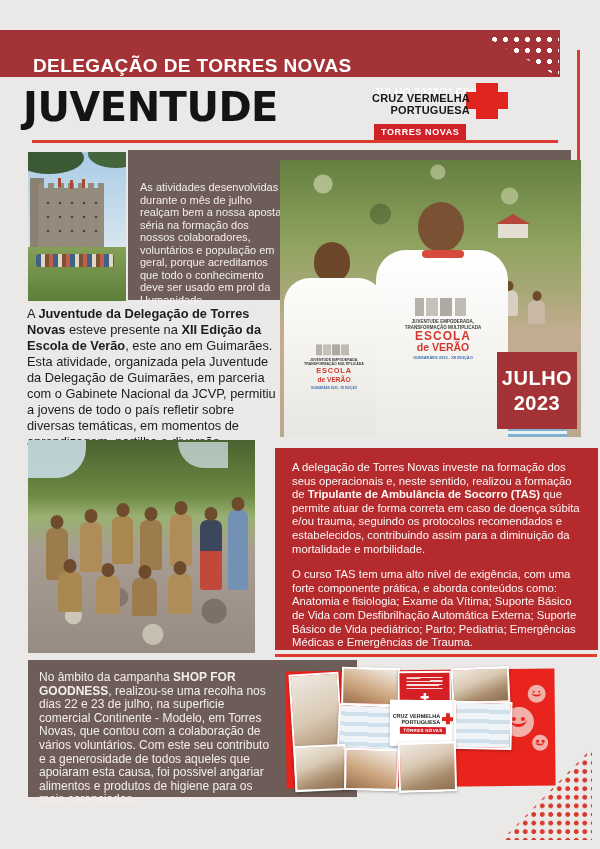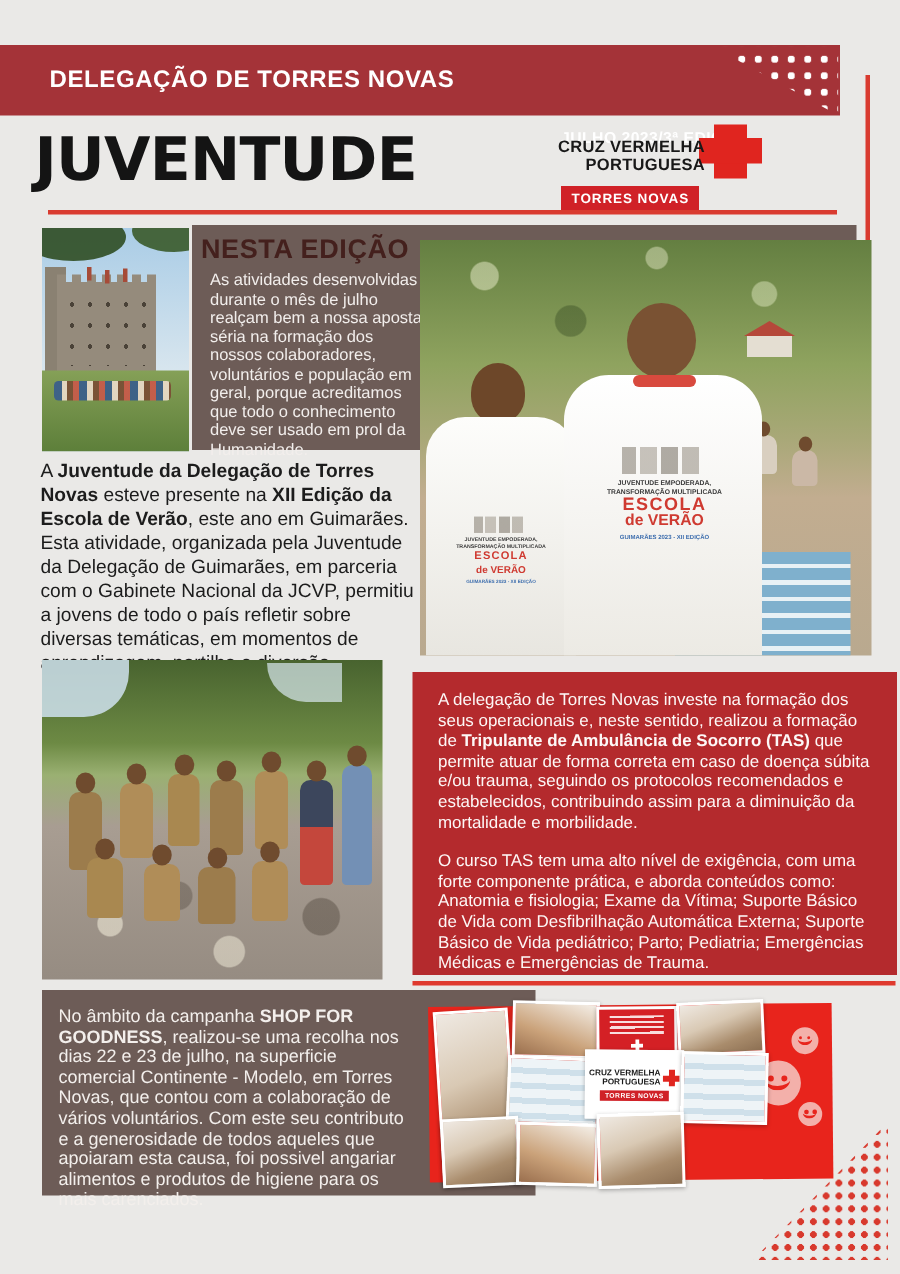--- a/index.html
+++ b/index.html
@@ -3,21 +3,21 @@
 <meta charset="utf-8">
 <style>
   html,body{margin:0;padding:0;background:#dcdbd9;}
   #page{position:relative;width:600px;height:849px;background:#eae9e7;overflow:hidden;
         font-family:"Liberation Sans",sans-serif;color:#1c1c1c;}
   .abs{position:absolute;}
   strong{font-weight:800;}
 
   
   .banner{left:0;top:30px;width:560px;height:47px;background:#a43338;}
-  .banner-title{left:33px;top:0;line-height:47px;color:#fff;font-weight:800;font-size:16px;letter-spacing:.4px;}
+  .banner-title{left:33px;top:12px;line-height:47px;color:#fff;font-weight:800;font-size:19px;letter-spacing:.4px;}
   .edition{left:374px;top:56px;color:#fff;font-weight:700;font-size:10.5px;letter-spacing:.3px;}
   .header-dots{left:475px;top:1px;width:84px;height:46px;
     background-image:radial-gradient(circle,#fff 2.3px,rgba(255,255,255,0) 2.6px);
     background-size:11px 11px;background-position:3px 3px;
     clip-path:polygon(0 0,100% 0,100% 100%);}
   .v-line{left:577px;top:50px;width:3px;height:287px;background:#d93b30;}
   .newsletter{left:23px;top:84px;font-family:"DejaVu Sans","Liberation Sans",sans-serif;
     font-size:40px;font-weight:800;letter-spacing:-.5px;color:#141414;}
   .logo-text{left:360px;top:92px;width:110px;text-align:right;font-size:11px;line-height:12px;
     font-weight:800;color:#181818;letter-spacing:.2px;}
@@ -130,21 +130,20 @@
       <div class="abs" style="left:0;top:-5px;width:100%;height:5px;background:repeating-linear-gradient(90deg,#958b7c 0 6px,transparent 6px 10px);"></div>
       <div class="abs" style="left:4px;top:8px;width:58px;height:48px;background-image:radial-gradient(circle,#4a4238 1.4px,transparent 1.6px);background-size:12px 14px;"></div>
     </div>
     <div class="abs" style="left:30px;top:26px;width:3px;height:9px;background:#a64b38;box-shadow:12px 2px 0 #a64b38,24px 1px 0 #a64b38;"></div>
     <div class="abs" style="left:-14px;top:-10px;width:70px;height:32px;border-radius:50%;background:#2f4d22;opacity:.9;"></div>
     <div class="abs" style="left:60px;top:-12px;width:56px;height:28px;border-radius:50%;background:#3a5a2a;opacity:.9;"></div>
     <div class="abs" style="left:0;top:95px;width:98px;height:54px;background:linear-gradient(#85a057,#5d7f3a);"></div>
     <div class="abs" style="left:8px;top:102px;width:78px;height:13px;border-radius:3px;opacity:.95;background:repeating-linear-gradient(90deg,#3b5f8a 0 5px,#e8d9c6 5px 9px,#7a4f35 9px 13px,#c75b4a 13px 17px);"></div>
   </div>
 
-  <div class="abs nesta-h">NESTA EDIÇÃO</div>
   <div class="abs nesta-b">As atividades desenvolvidas durante o mês de julho realçam bem a nossa aposta séria na formação dos nossos colaboradores, voluntários e população em geral, porque acreditamos que todo o conhecimento deve ser usado em prol da Humanidade.</div>
 
   <div class="abs photo" style="left:280px;top:160px;width:301px;height:277px;background:linear-gradient(180deg,#647f41 0%,#8fa35f 30%,#a9a878 48%,#c2ad90 62%,#b9a98f 100%);">
     <div class="abs" style="left:0;top:0;width:287px;height:120px;background:radial-gradient(circle at 15% 20%,rgba(250,250,220,.45) 0 9px,transparent 10px),radial-gradient(circle at 55% 10%,rgba(250,250,220,.4) 0 7px,transparent 8px),radial-gradient(circle at 80% 30%,rgba(245,250,215,.4) 0 8px,transparent 9px),radial-gradient(circle at 35% 45%,rgba(40,60,25,.35) 0 10px,transparent 11px);"></div>
     <div class="abs" style="left:218px;top:64px;width:30px;height:14px;background:#e4ded2;"></div>
     <div class="abs" style="left:216px;top:54px;width:0;height:0;border-left:17px solid transparent;border-right:17px solid transparent;border-bottom:10px solid #b5483a;"></div>
     <div class="abs" style="left:170px;top:208px;width:117px;height:69px;background:repeating-linear-gradient(180deg,#7fb0cd 0 8px,#e8f1f5 8px 11px);"></div>
     <div class="fig sm" style="left:220px;top:130px;width:18px;height:26px;background:#d9cfc0;"></div>
     <div class="fig sm" style="left:248px;top:140px;width:17px;height:24px;background:#cbb8a6;"></div>
     <div class="fig sm" style="left:196px;top:126px;width:15px;height:22px;background:#e2d6c8;"></div>
@@ -166,20 +165,24 @@
 
     <div class="shirt-print" style="left:10px;top:178px;width:88px;transform:scale(.78);">
       <div class="castle-sketch" style="width:52px;height:14px;"></div>
       <div class="sp-top">JUVENTUDE EMPODERADA, TRANSFORMAÇÃO MULTIPLICADA</div>
       <div class="sp-title" style="font-size:9.5px;">ESCOLA</div>
       <div class="sp-title2" style="font-size:8.5px;">de VERÃO</div>
       <div class="sp-sub">GUIMARÃES 2023 - XII EDIÇÃO</div>
     </div>
   </div>
 
+  <div class="abs julho">
+    <div>JULHO</div>
+    <div>2023</div>
+  </div>
 
   <div class="abs body-text" style="left:27px;top:306px;width:252px;"><span>A </span><strong>Juventude da Delegação de Torres Novas</strong><span> esteve presente na </span><strong>XII Edição da Escola de Verão</strong><span>, este ano em Guimarães. Esta atividade, organizada pela Juventude da Delegação de Guimarães, em parceria com o Gabinete Nacional da JCVP, permitiu a jovens de todo o país refletir sobre diversas temáticas, em  momentos de aprendizagem, partilha e diversão.</span></div>
 
   <div class="abs photo" style="left:28px;top:440px;width:227px;height:213px;background:linear-gradient(180deg,#48632f 0%,#6d8a44 26%,#9ab072 36%,#a89d92 52%,#968c82 100%);">
     <div class="abs" style="left:0;top:0;width:58px;height:38px;border-radius:0 0 30px 0;background:#cfe2ee;opacity:.85;"></div>
     <div class="abs" style="left:150px;top:2px;width:50px;height:26px;border-radius:0 0 0 26px;background:#d8e8f0;opacity:.7;"></div>
     <div class="abs" style="left:0;top:120px;width:227px;height:93px;background:radial-gradient(circle at 20% 60%,rgba(255,250,230,.5) 0 8px,transparent 9px),radial-gradient(circle at 55% 80%,rgba(255,250,230,.45) 0 10px,transparent 11px),radial-gradient(circle at 82% 55%,rgba(60,50,40,.35) 0 12px,transparent 13px),radial-gradient(circle at 40% 40%,rgba(60,50,40,.3) 0 9px,transparent 10px);"></div>
     <div class="fig" style="left:18px;top:88px;width:22px;height:52px;background:#9c7c4c;"></div>
     <div class="fig" style="left:52px;top:82px;width:22px;height:50px;background:#b08d58;"></div>
     <div class="fig" style="left:84px;top:76px;width:21px;height:48px;background:#a98850;"></div>

